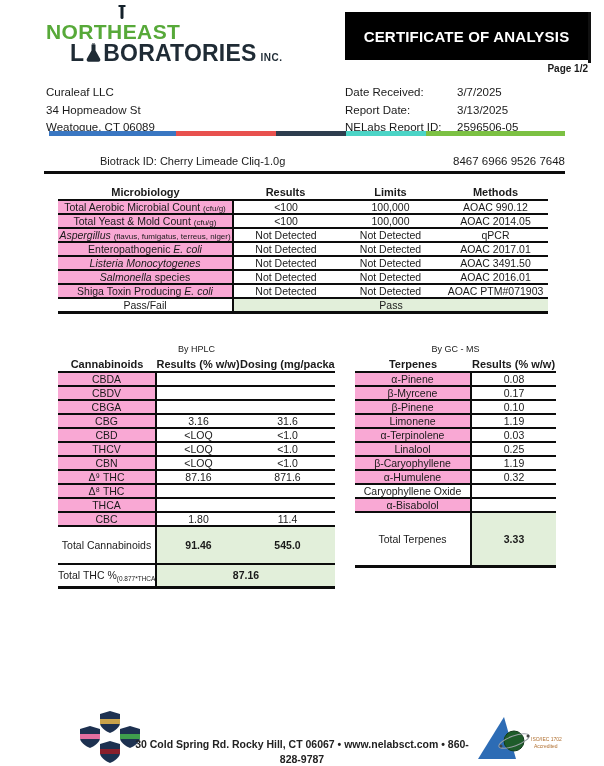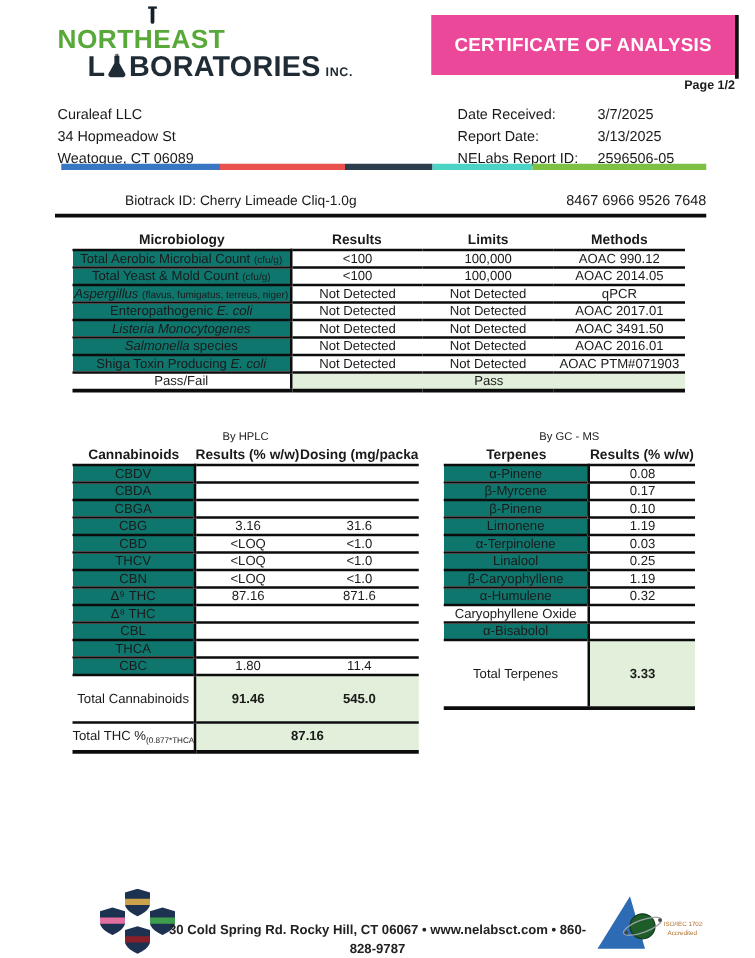--- a/index.html
+++ b/index.html
@@ -7,30 +7,30 @@
   .page { position:relative; width:604px; height:766px; background:#fff; overflow:hidden; }
 
   
   .logo-line1 { position:absolute; left:46px; top:20px; font-size:21px; font-weight:800; color:#57A939; letter-spacing:.4px; }
   .tube-icon { position:absolute; left:117px; top:5px; }
   .logo-line2 { position:absolute; left:70px; top:40px; font-size:23px; font-weight:800; color:#1F2B35; letter-spacing:.2px; white-space:nowrap; }
   .flask-icon { display:inline-block; vertical-align:-2px; margin:0 1px; }
   .logo-suffix { font-size:10px; font-weight:800; margin-left:4px; letter-spacing:.5px; }
 
   
-  .banner { position:absolute; left:345px; top:12px; width:243px; height:48px; background:#ec4899;
+  .banner { position:absolute; left:345px; top:12px; width:243px; height:48px; background:#000000;
             display:flex; align-items:center; justify-content:center; }
   .banner span { color:#fff; font-weight:800; font-size:15px; letter-spacing:.2px; }
   .banner-edge { position:absolute; left:588px; top:12px; width:3px; height:51px; background:#101010; }
   .page-label { position:absolute; right:16px; top:63px; font-size:10px; font-weight:700; }
 
   
   .client { position:absolute; left:46px; top:84px; font-size:11.5px; line-height:17.5px; }
   .meta { position:absolute; left:345px; top:84px; font-size:11.5px; line-height:17.5px; }
-  .meta-row { display:flex;margin-left:21px; }
+  .meta-row { display:flex; }
   .meta-row .ml { width:112px; }
 
   
   .stripe { position:absolute; left:49px; top:131px; width:516px; height:5px; display:flex; }
   .stripe div { height:100%; }
   .s-blue { width:24.6%; background:#3A77C2; }
   .s-red { width:19.4%; background:#E8514E; }
   .s-navy { width:13.6%; background:#2E3D4E; }
   .s-teal { width:15.5%; background:#4BD4C6; }
   .s-green { width:26.9%; background:#7CC143; }
@@ -40,21 +40,21 @@
   .biotrack { position:absolute; left:100px; top:155px; font-size:11px; }
   .pkg-code { position:absolute; right:39px; top:155px; font-size:11.5px;padding-left:17px; }
   .rule-thick { position:absolute; left:44px; top:171px; width:521px; height:3px; background:#0c0c0c; }
 
   
   table { border-collapse:collapse; table-layout:fixed; }
   td, th { padding:0; font-size:10.5px; text-align:center; overflow:hidden; white-space:nowrap; }
   th { font-size:11px; font-weight:700; }
   .it { font-style:italic; }
   .sm { font-size:8px; }
-  .blue { background:#0f766e; }
+  .blue { background:#f9a8d4; }
   .green { background:#E2EFDA; }
 
   
   .micro { position:absolute; left:58px; top:184px; width:490px; }
   .micro th { height:16px; }
   .micro td { height:14px; border-top:2px solid #0c0c0c; }
   .micro td.c1 { border-right:2px solid #0c0c0c; }
   .micro tr.last td { border-bottom:3px solid #0c0c0c; }
 
   
@@ -218,26 +218,26 @@
         <col style="width:84px">
         <col style="width:95px">
       </colgroup>
     <tbody>
         <tr>
       <th>Cannabinoids</th>
       <th>Results (% w/w)</th>
       <th>Dosing (mg/package)</th>
     </tr>
     <tr>
+          <td class="c1 blue">CBDA</td>
+          <td></td>
+          <td></td>
+        </tr>
+    <tr>
           <td class="c1 blue">CBDV</td>
-          <td></td>
-          <td></td>
-        </tr>
-    <tr>
-          <td class="c1 blue">CBDA</td>
           <td></td>
           <td></td>
         </tr>
     <tr>
           <td class="c1 blue">CBGA</td>
           <td></td>
           <td></td>
         </tr>
     <tr>
           <td class="c1 blue">CBG</td>
@@ -259,25 +259,20 @@
           <td>&lt;LOQ</td>
           <td>&lt;1.0</td>
         </tr>
     <tr>
           <td class="c1 blue">Δ⁹ THC</td>
           <td>87.16</td>
           <td>871.6</td>
         </tr>
     <tr>
           <td class="c1 blue">Δ⁸ THC</td>
-          <td></td>
-          <td></td>
-        </tr>
-    <tr>
-          <td class="c1 blue">CBL</td>
           <td></td>
           <td></td>
         </tr>
     <tr>
           <td class="c1 blue">THCA</td>
           <td></td>
           <td></td>
         </tr>
     <tr>
           <td class="c1 blue">CBC</td>

